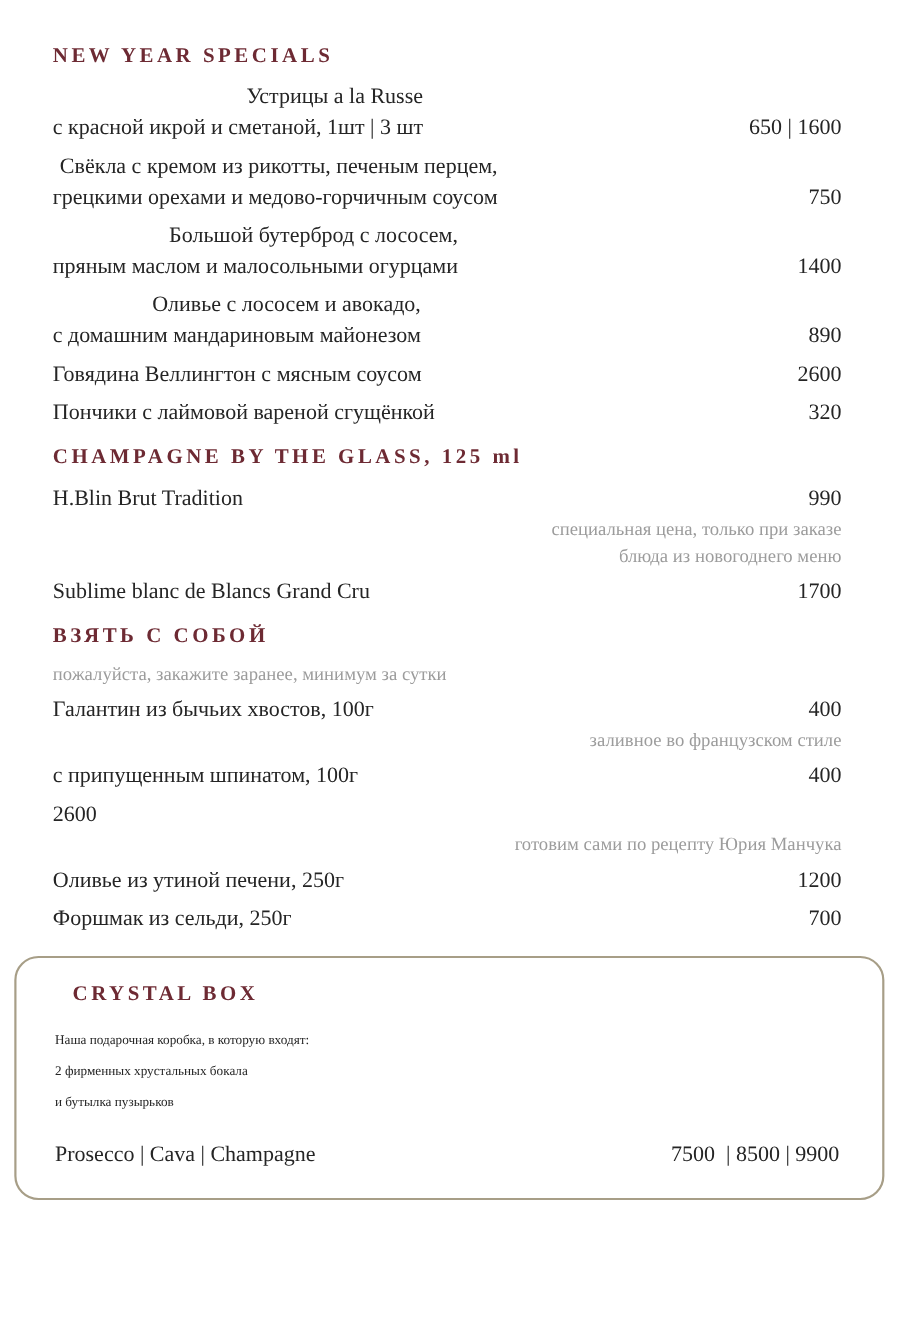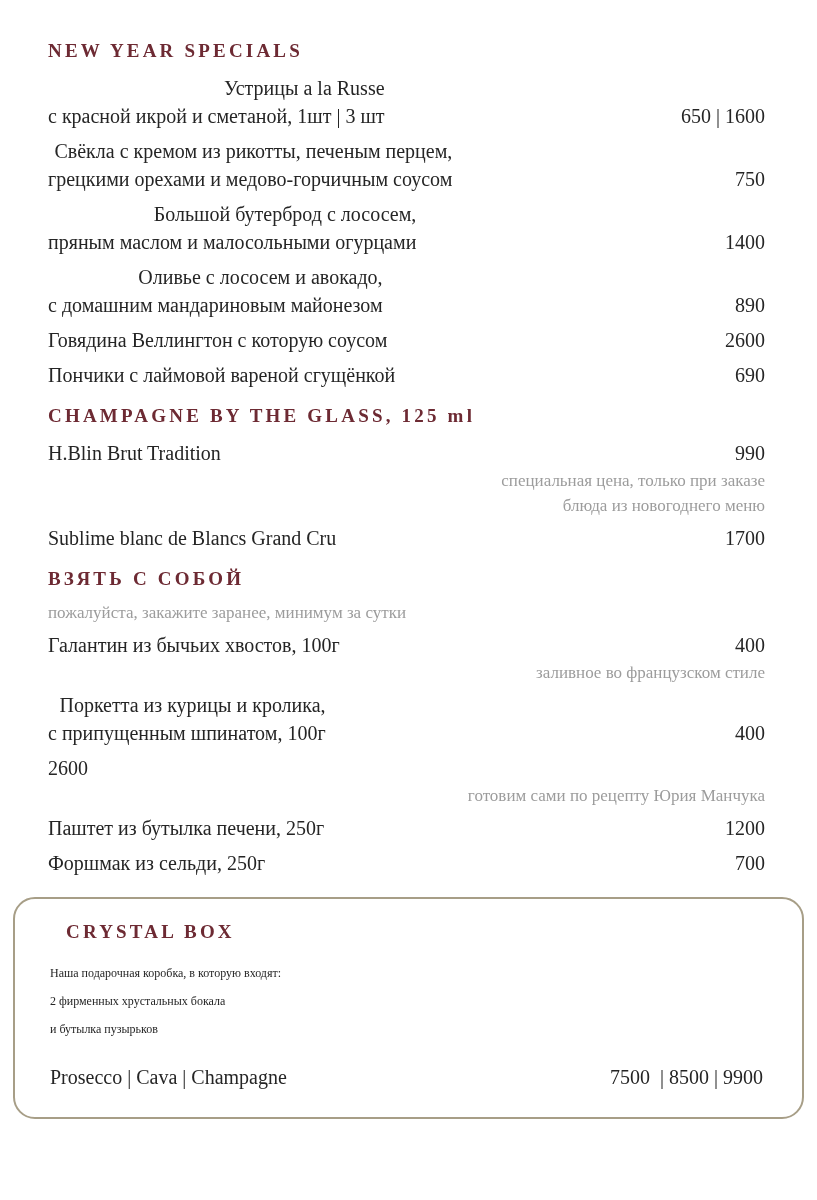--- a/index.html
+++ b/index.html
@@ -95,31 +95,31 @@
             <div class="item-name">
               <div class="name-line">Оливье с лососем и авокадо,</div>
               <div class="name-line">с домашним мандариновым майонезом</div>
             </div>
             <div class="item-price">890</div>
           </div>
         </div>
         <div class="menu-item">
           <div class="item-row">
             <div class="item-name">
-              <div class="name-line">Говядина Веллингтон с которую соусом</div>
+              <div class="name-line">Говядина Веллингтон с мясным соусом</div>
             </div>
             <div class="item-price">2600</div>
           </div>
         </div>
         <div class="menu-item">
           <div class="item-row">
             <div class="item-name">
               <div class="name-line">Пончики с лаймовой вареной сгущёнкой</div>
             </div>
-            <div class="item-price">690</div>
+            <div class="item-price">320</div>
           </div>
         </div>
       </section>
       <section class="menu-section">
         <h2 class="section-title">CHAMPAGNE BY THE GLASS, 125 ml</h2>
         <div class="menu-item">
           <div class="item-row">
             <div class="item-name">
               <div class="name-line">H.Blin Brut Tradition</div>
             </div>
@@ -145,36 +145,35 @@
             <div class="item-name">
               <div class="name-line">Галантин из бычьих хвостов, 100г</div>
             </div>
             <div class="item-price">400</div>
           </div>
           <div class="note">заливное во французском стиле</div>
         </div>
         <div class="menu-item">
           <div class="item-row">
             <div class="item-name">
-              <div class="name-line">Поркетта из курицы и кролика,</div>
               <div class="name-line">с припущенным шпинатом, 100г</div>
             </div>
             <div class="item-price">400</div>
           </div>
         </div>
         <div class="menu-item">
           <div class="item-row">
             <div class="item-price">2600</div>
           </div>
           <div class="note">готовим сами по рецепту Юрия Манчука</div>
         </div>
         <div class="menu-item">
           <div class="item-row">
             <div class="item-name">
-              <div class="name-line">Паштет из бутылка печени, 250г</div>
+              <div class="name-line">Оливье из утиной печени, 250г</div>
             </div>
             <div class="item-price">1200</div>
           </div>
         </div>
         <div class="menu-item">
           <div class="item-row">
             <div class="item-name">
               <div class="name-line">Форшмак из сельди, 250г</div>
             </div>
             <div class="item-price">700</div>

